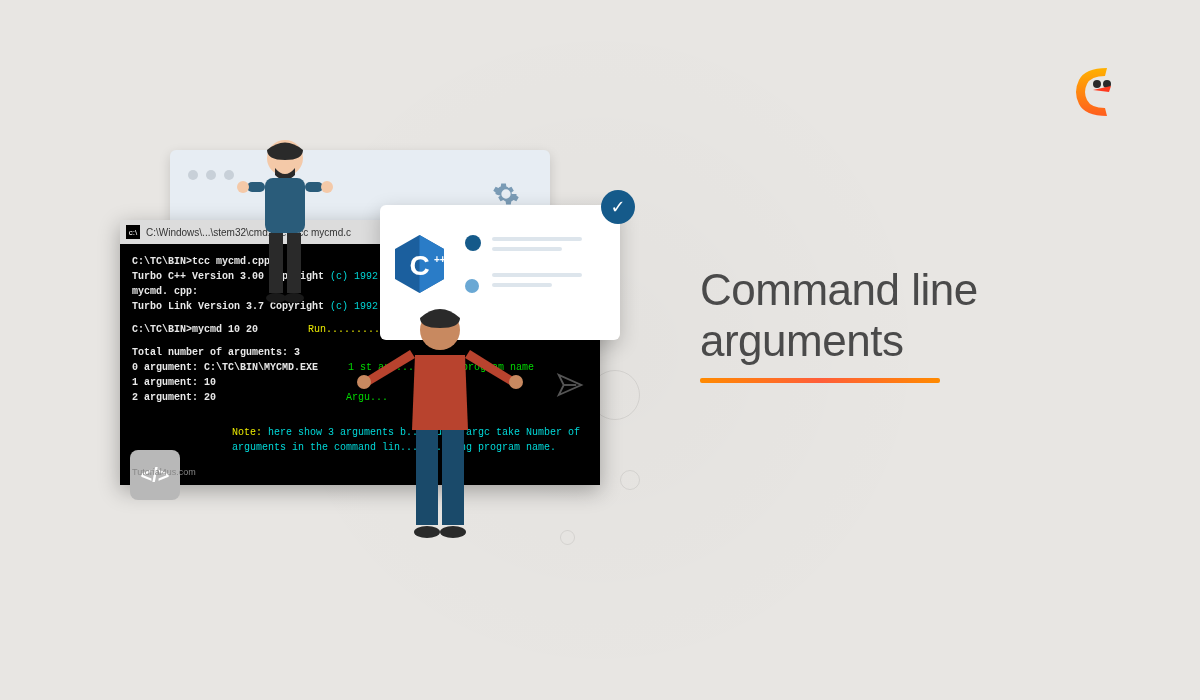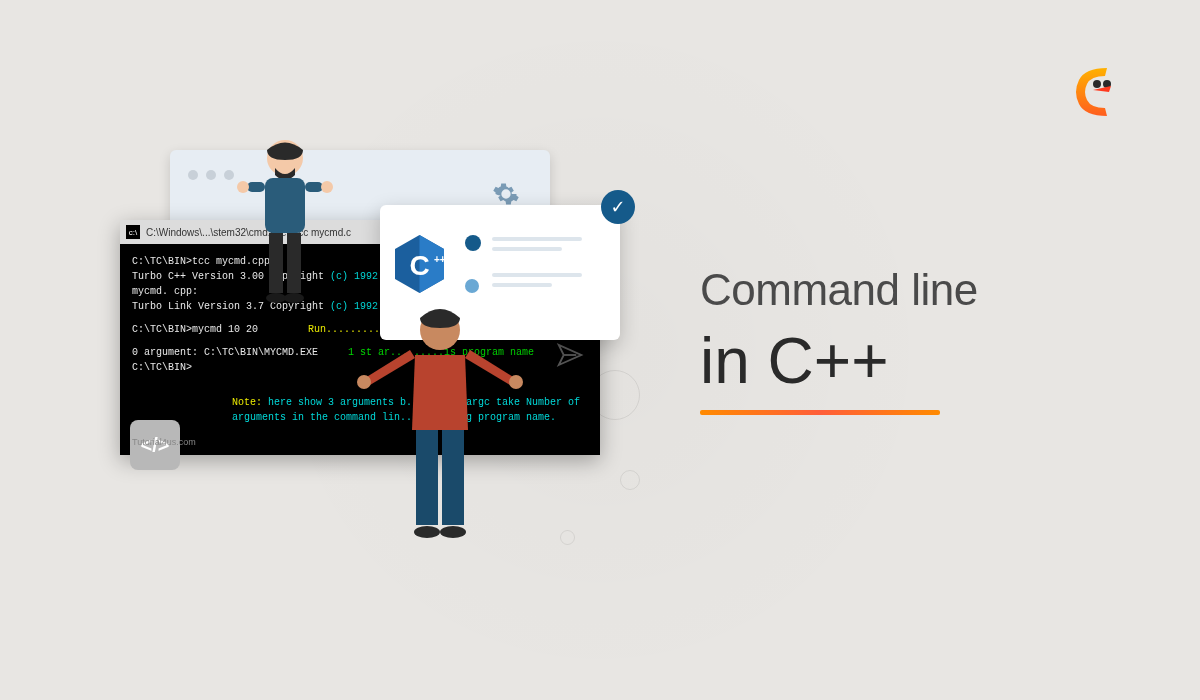--- a/index.html
+++ b/index.html
@@ -81,21 +81,21 @@
   display: flex; align-items: center; justify-content: center;
   color: #fff; font-size: 8px;
 }
 .terminal-body {
   padding: 10px 12px 30px;
   font-family: 'Courier New', monospace;
   font-size: 10px;
   line-height: 1.5;
   color: #d0d0d0;
 }
-.t-white { color: #e8e8e8; }
+.t-white { color: #e8e8e8; font-weight: bold; }
 .t-cyan { color: #00d8d8; }
 .t-yellow { color: #e8e800; }
 .t-green { color: #00d800; }
 .code-badge {
   position: absolute;
   left: 10px;
   bottom: -15px;
   width: 50px;
   height: 50px;
   background: #b8b8b8;
@@ -231,21 +231,21 @@
     </defs>
     <path d="M 42 8 Q 20 8 14 20 Q 8 32 14 44 Q 20 56 42 56 L 40 48 Q 26 48 22 40 Q 18 32 22 24 Q 26 16 40 16 Z" fill="url(#lg1)"></path>
     <circle cx="32" cy="24" r="4" fill="#2a2a2a"></circle>
     <circle cx="42" cy="24" r="4" fill="#2a2a2a"></circle>
     <path d="M 28 30 L 46 26 L 44 32 Z" fill="#ff3a1f"></path>
   </svg>
 </div>
 
 <div class="headline">
   <div class="headline-line1">Command line</div>
-  <div class="headline-line2">in C++</div>
+  <div class="headline-line1">arguments</div>
   <div class="headline-underline"></div>
 </div>
 
 <div class="composition">
 
   <div class="browser-window">
     <div class="browser-dots">
       <span></span>
         <span></span>
         <span></span>
@@ -263,22 +263,24 @@
       <span>C:\Windows\...\stem32\cmd.exe - tcc  mycmd.c</span>
     </div>
     <div class="terminal-body">
       <div><span class="t-white">C:\TC\BIN&gt;tcc mycmd.cpp</span></div>
       <div><span class="t-white">Turbo C++  Version 3.00 Copyright </span><span class="t-cyan">(c) 1992 Borland International</span></div>
       <div><span class="t-white">mycmd. cpp:</span></div>
       <div><span class="t-white">Turbo Link   Version 3.7 Copyright </span><span class="t-cyan">(c) 1992 Borland International</span></div>
       <div style="height:8px"></div>
       <div><span class="t-white">C:\TC\BIN&gt;mycmd 10 20</span><span style="display:inline-block;width:50px"></span><span class="t-yellow">Run.........with two Arguments</span></div>
       <div style="height:8px"></div>
+      <div><span class="t-white">Total number of arguments: 3</span></div>
       <div><span class="t-white"> 0 argument: C:\TC\BIN\MYCMD.EXE</span><span style="display:inline-block;width:30px"></span><span class="t-green">1 st ar.........is program name</span></div>
-      <div><span class="t-white">C:\TC\BIN&gt;</span></div>
+      <div><span class="t-white"> 1 argument: 10</span></div>
+      <div><span class="t-white"> 2 argument: 20</span><span style="display:inline-block;width:130px"></span><span class="t-green">Argu...</span></div>
       <div style="height:20px"></div>
       <div style="padding-left:100px"><span class="t-yellow">Note:</span> <span class="t-cyan">here show 3 arguments b....aus...argc take Number of</span></div>
       <div style="padding-left:100px"><span class="t-cyan">arguments in the command lin...ncl....ng program name.</span></div>
     </div>
     <div class="code-badge">
         <span>&lt;/&gt;</span>
       </div>
     <div class="watermark">Tutorial4us.com</div>
     <div class="send-icon">
       <svg viewBox="0 0 24 24" fill="none" stroke="currentColor" stroke-width="1.5">

